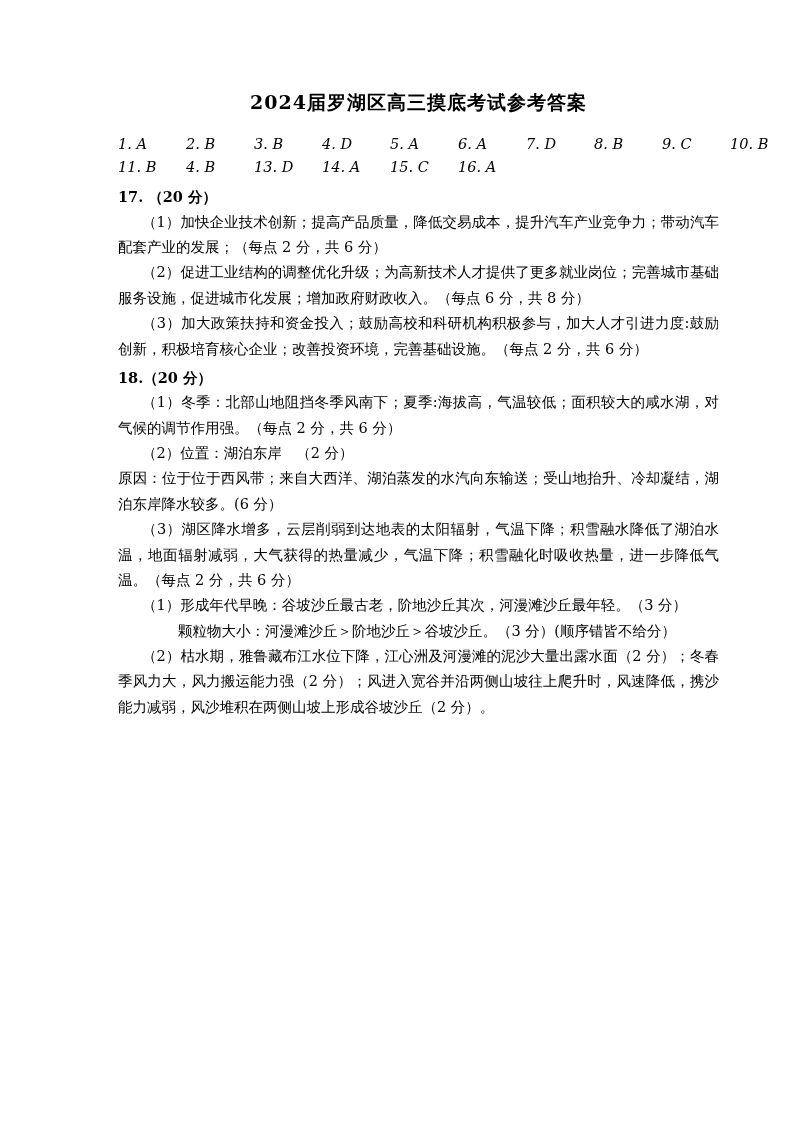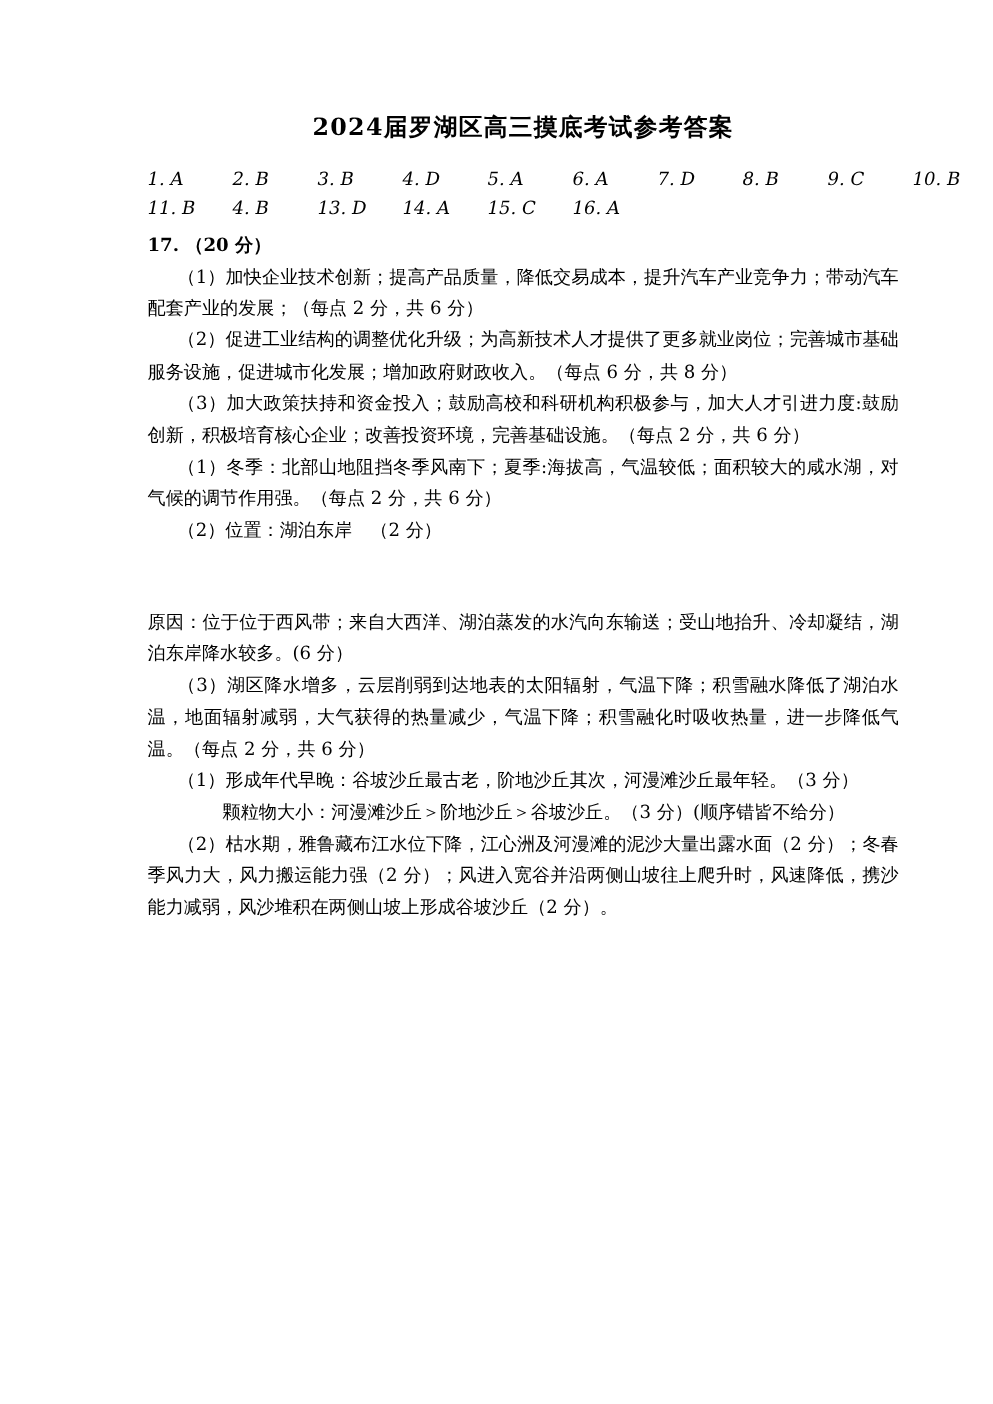--- a/index.html
+++ b/index.html
@@ -54,21 +54,20 @@
     text-align: justify;
   }
   .indent {
     text-indent: 24px;
   }
   .indent2 {
     text-indent: 60px;
   }
   .noindent {
     text-indent: 0;
-    margin-top: 48px;
   }
 </style>
 </head>
 <body>
 
 <div class="page">
 
   <h1 class="doc-title">2024届罗湖区高三摸底考试参考答案</h1>
 
   <div class="mc-block">
@@ -78,20 +77,21 @@
     <div class="mc-row">
       <span class="mc-item">11. B</span><span class="mc-item">4. B</span><span class="mc-item">13. D</span><span class="mc-item">14. A</span><span class="mc-item">15. C</span><span class="mc-item">16. A</span>
     </div>
   </div>
 
   <div class="sec-head">17. （20 分）</div>
   <div class="para indent">（1）加快企业技术创新；提高产品质量，降低交易成本，提升汽车产业竞争力；带动汽车配套产业的发展；（每点 2 分，共 6 分）</div>
   <div class="para indent">（2）促进工业结构的调整优化升级；为高新技术人才提供了更多就业岗位；完善城市基础服务设施，促进城市化发展；增加政府财政收入。（每点 6 分，共 8 分）</div>
   <div class="para indent">（3）加大政策扶持和资金投入；鼓励高校和科研机构积极参与，加大人才引进力度:鼓励创新，积极培育核心企业；改善投资环境，完善基础设施。（每点 2 分，共 6 分）</div>
 
+  <div class="sec-head">18.（20 分）</div>
   <div class="para indent">（1）冬季：北部山地阻挡冬季风南下；夏季:海拔高，气温较低；面积较大的咸水湖，对气候的调节作用强。（每点 2 分，共 6 分）</div>
   <div class="para indent">（2）位置：湖泊东岸　（2 分）</div>
   <div class="para noindent">原因：位于位于西风带；来自大西洋、湖泊蒸发的水汽向东输送；受山地抬升、冷却凝结，湖泊东岸降水较多。(6 分）</div>
   <div class="para indent">（3）湖区降水增多，云层削弱到达地表的太阳辐射，气温下降；积雪融水降低了湖泊水温，地面辐射减弱，大气获得的热量减少，气温下降；积雪融化时吸收热量，进一步降低气温。（每点 2 分，共 6 分）</div>
 
   <div class="para indent">（1）形成年代早晚：谷坡沙丘最古老，阶地沙丘其次，河漫滩沙丘最年轻。（3 分）</div>
   <div class="para indent2">颗粒物大小：河漫滩沙丘＞阶地沙丘＞谷坡沙丘。（3 分）(顺序错皆不给分）</div>
   <div class="para indent">（2）枯水期，雅鲁藏布江水位下降，江心洲及河漫滩的泥沙大量出露水面（2 分）；冬春季风力大，风力搬运能力强（2 分）；风进入宽谷并沿两侧山坡往上爬升时，风速降低，携沙能力减弱，风沙堆积在两侧山坡上形成谷坡沙丘（2 分）。</div>
 
 </div>

